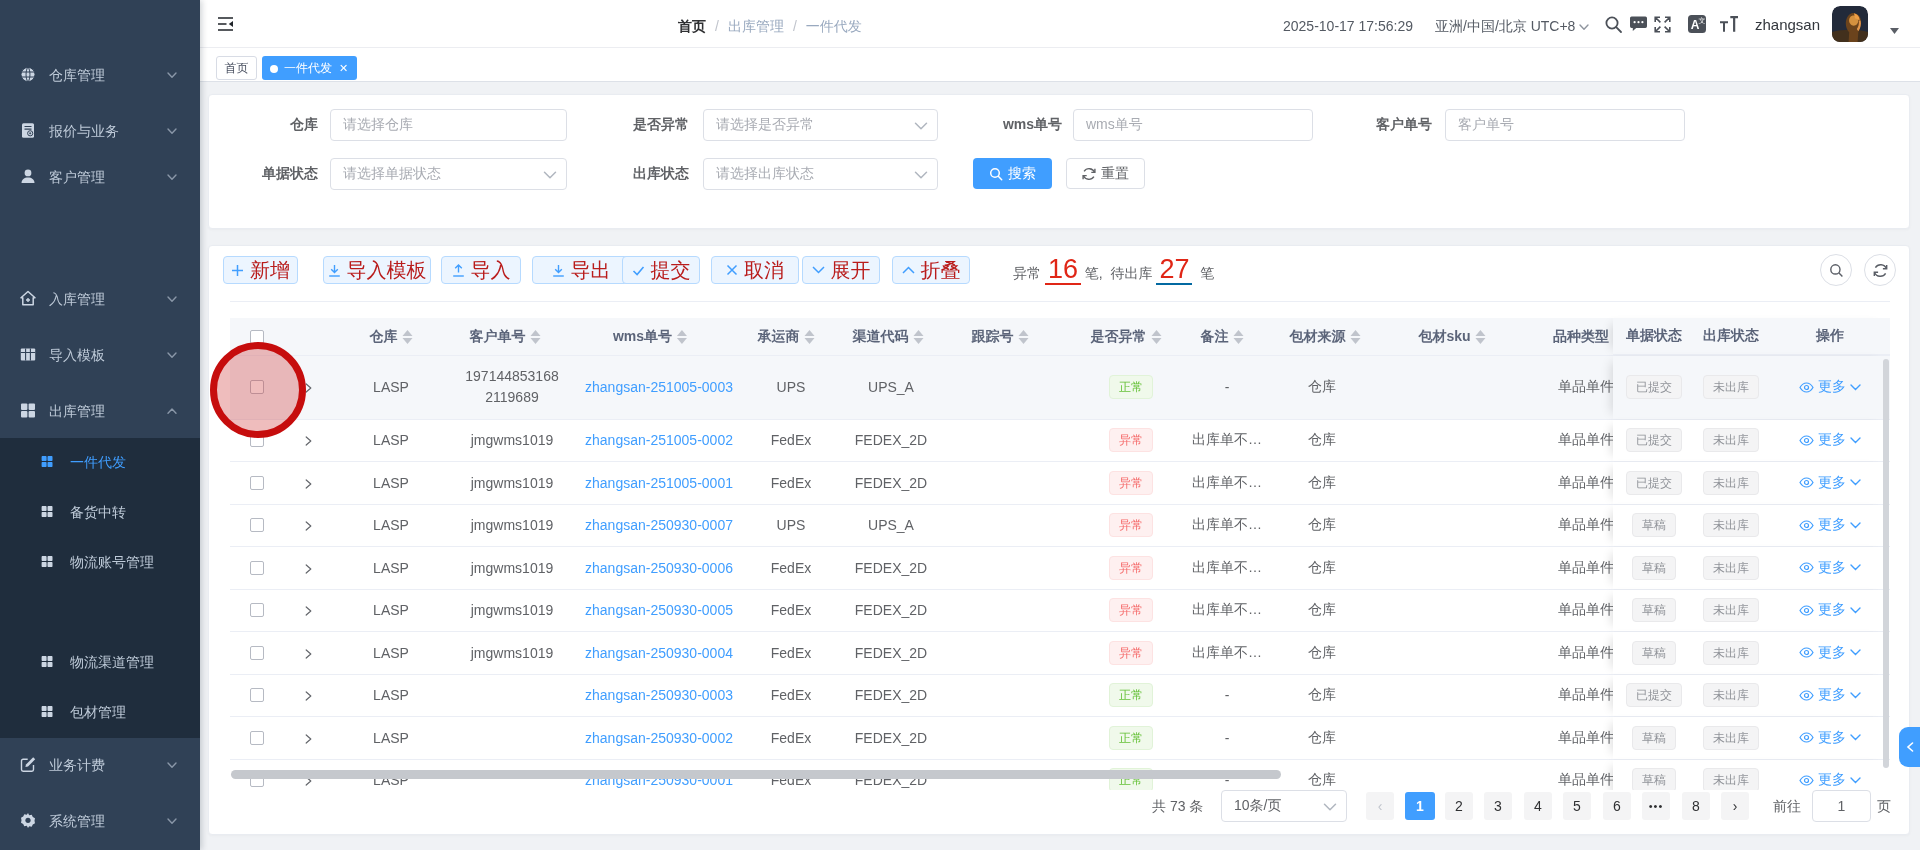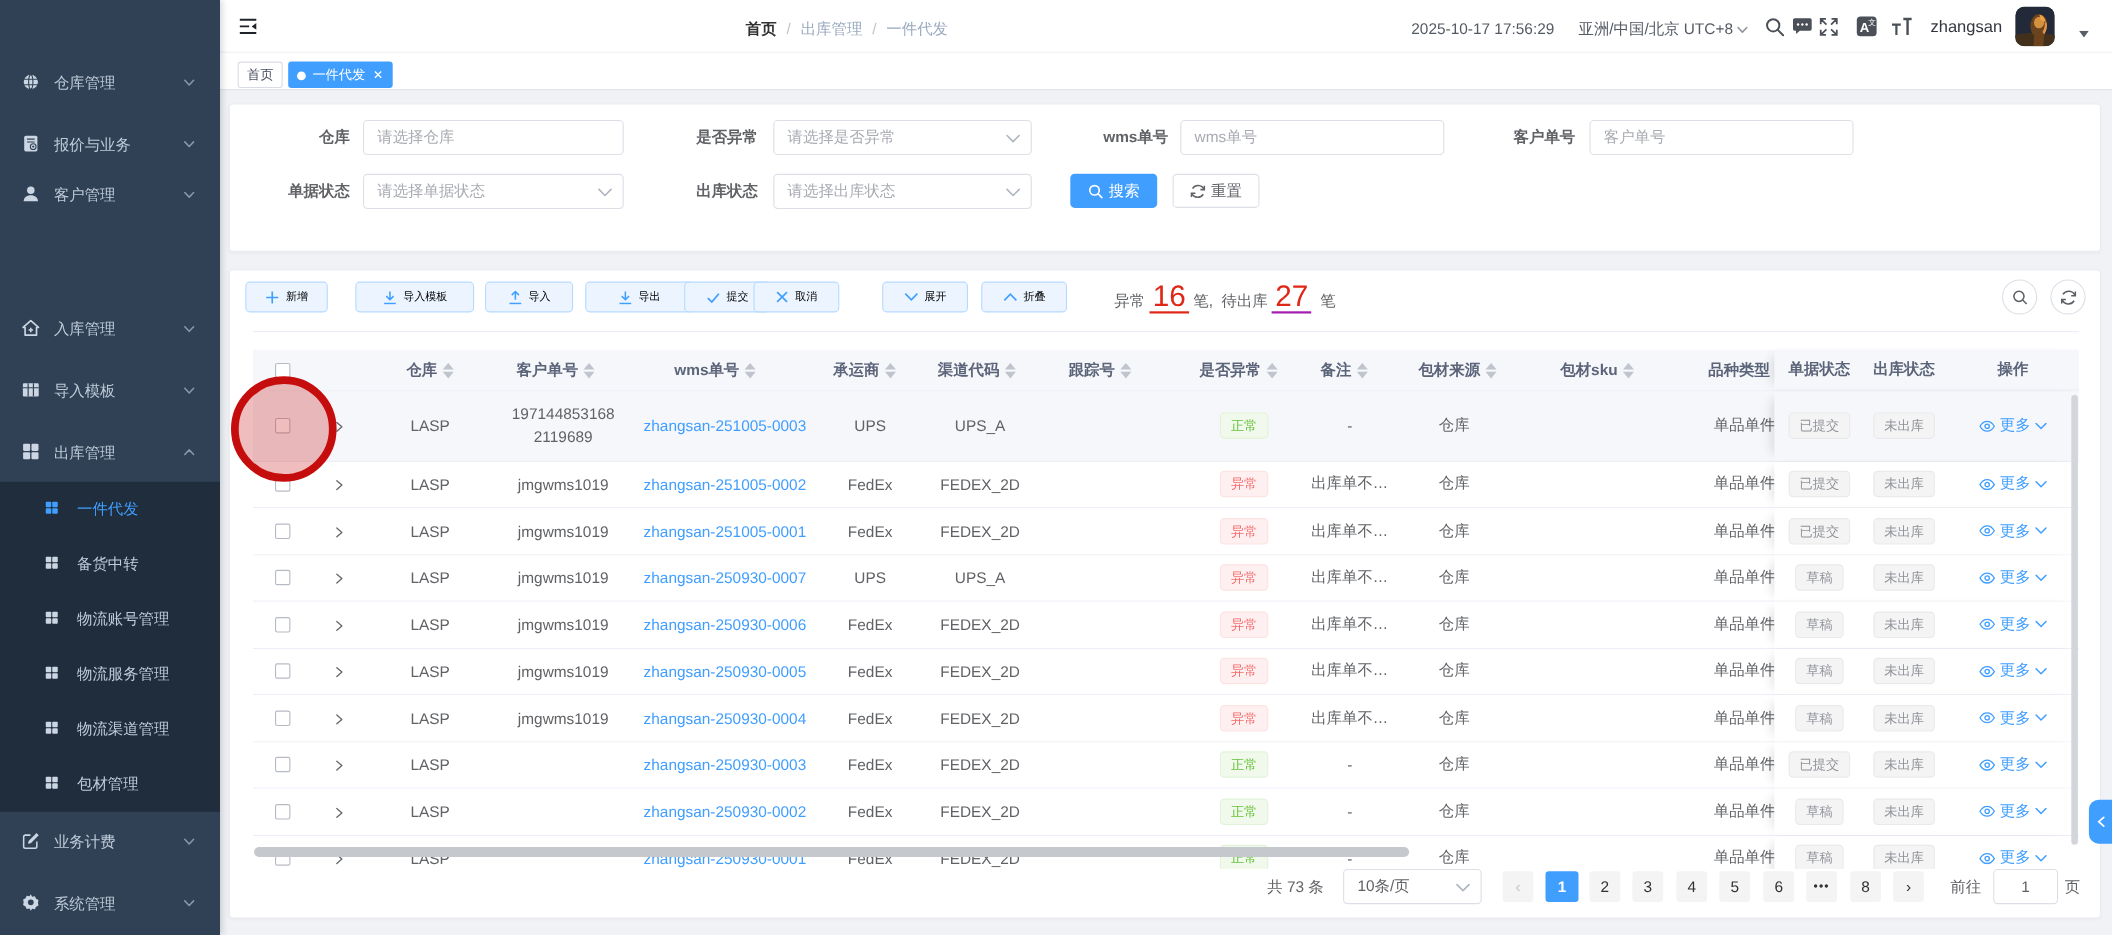--- a/index.html
+++ b/index.html
@@ -24,21 +24,21 @@
 #tabs{position:absolute;left:200px;top:48px;width:1720px;height:34px;background:#fff;border-bottom:1px solid #dde1e8;z-index:20}
 .crumb{position:absolute;top:18px;font-size:14px}
 .hic{position:absolute;top:0;height:48px;display:flex;align-items:center}
 
 .card{position:absolute;background:#fff;border:1px solid #e9ecf1;border-radius:4px;box-shadow:0 1px 3px rgba(0,0,0,.03)}
 .flab{position:absolute;font-weight:bold;color:#606266;font-size:14px;transform:translateY(-50%);white-space:nowrap}
 .fin{position:absolute;height:32px;border:1px solid #dcdfe6;border-radius:4px;background:#fff}
 .fin .ph{position:absolute;left:12px;top:50%;transform:translateY(-50%);color:#a8abb2;font-size:14px;white-space:nowrap}
 .fin .cv{position:absolute;right:9px;top:50%;transform:translateY(-50%)}
 
-.pbtn{position:absolute;height:28px;border:1px solid #b6daff;border-radius:4px;background:#ecf5ff;color:#000000;font-size:10px;display:flex;align-items:center;justify-content:center;gap:6px;white-space:nowrap}
+.pbtn{position:absolute;height:28px;border:1px solid #b6daff;border-radius:4px;background:#ecf5ff;color:#b91c1c;font-size:20px;display:flex;align-items:center;justify-content:center;gap:6px;white-space:nowrap}
 .tag{display:inline-block;height:24px;line-height:22px;padding:0 9px;border-radius:4px;font-size:12px;white-space:nowrap}
 .tag.g{background:#f0f9eb;border:1px solid #e1f3d8;color:#67c23a}
 .tag.r{background:#fef0f0;border:1px solid #fde2e2;color:#f56c6c}
 .tag.i{background:#f4f4f5;border:1px solid #e9e9eb;color:#909399}
 
 #tbl{position:absolute;left:230px;top:301px;width:1660px;height:489px;overflow:hidden;border-top:1px solid #ebeef5}
 #thead{position:absolute;left:0;top:16px;width:1660px;height:38px;background:#f5f7fa;border-bottom:1px solid #ebeef5}
 .hc{position:absolute;top:50%;transform:translate(-50%,-50%);font-weight:bold;color:#5b6479;font-size:14px;white-space:nowrap;display:flex;align-items:center}
 .row{position:absolute;left:0;width:1660px;background:#fff;border-bottom:1px solid #ebeef5}
 .row.hv{background:#f5f7fa}
@@ -145,29 +145,20 @@
       </div>
 <div class="smi" style="top:538px">
         <span class="ic"><svg width="14" height="14" viewBox="0 0 14 14" style="">
             <rect x="1.6" y="1.6" width="5.0" height="5.0" rx="0.8" fill="#ccd6e3"></rect>
             <rect x="7.5" y="1.6" width="5.0" height="5.0" rx="0.8" fill="#ccd6e3"></rect>
             <rect x="1.6" y="7.5" width="5.0" height="5.0" rx="0.8" fill="#ccd6e3"></rect>
             <rect x="7.5" y="7.5" width="5.0" height="5.0" rx="0.8" fill="#ccd6e3"></rect>
           </svg></span>
         <span class="tx">物流账号管理</span>
       </div>
-<div class="smi" style="top:588px">
-        <span class="ic"><svg width="14" height="14" viewBox="0 0 14 14" style="">
-            <rect x="1.6" y="1.6" width="5.0" height="5.0" rx="0.8" fill="#ccd6e3"></rect>
-            <rect x="7.5" y="1.6" width="5.0" height="5.0" rx="0.8" fill="#ccd6e3"></rect>
-            <rect x="1.6" y="7.5" width="5.0" height="5.0" rx="0.8" fill="#ccd6e3"></rect>
-            <rect x="7.5" y="7.5" width="5.0" height="5.0" rx="0.8" fill="#ccd6e3"></rect>
-          </svg></span>
-        <span class="tx">物流服务管理</span>
-      </div>
 <div class="smi" style="top:688px">
         <span class="ic"><svg width="14" height="14" viewBox="0 0 14 14" style="">
             <rect x="1.6" y="1.6" width="5.0" height="5.0" rx="0.8" fill="#ccd6e3"></rect>
             <rect x="7.5" y="1.6" width="5.0" height="5.0" rx="0.8" fill="#ccd6e3"></rect>
             <rect x="1.6" y="7.5" width="5.0" height="5.0" rx="0.8" fill="#ccd6e3"></rect>
             <rect x="7.5" y="7.5" width="5.0" height="5.0" rx="0.8" fill="#ccd6e3"></rect>
           </svg></span>
         <span class="tx">包材管理</span>
       </div>
 <div class="smi" style="top:638px">
@@ -314,34 +305,34 @@
         <path d="M6.5 8.5V1.3M3.2 4.3 6.5 1l3.3 3.3" stroke="#409eff" stroke-width="1.4" fill="none"></path>
         <path d="M1.2 12h10.6" stroke="#409eff" stroke-width="1.4"></path>
       </svg>导入</div>
 <div class="pbtn" style="left:532px;top:256px;width:98px"><svg width="13" height="13" viewBox="0 0 13 13" style="">
         <path d="M6.5 1v7.2M3.2 5.2 6.5 8.5l3.3-3.3" stroke="#409eff" stroke-width="1.4" fill="none"></path>
         <path d="M1.2 12h10.6" stroke="#409eff" stroke-width="1.4"></path>
       </svg>导出</div>
 <div class="pbtn" style="left:622px;top:256px;width:78px"><svg width="13" height="13" viewBox="0 0 13 13" style="">
         <path d="m1.5 7 3.6 3.6L11.5 3" stroke="#409eff" stroke-width="1.6" fill="none"></path>
       </svg>提交</div>
-<div class="pbtn" style="left:685px;top:256px;width:78px"><svg width="12" height="12" viewBox="0 0 12 12" style="">
+<div class="pbtn" style="left:711px;top:256px;width:88px"><svg width="12" height="12" viewBox="0 0 12 12" style="">
         <path d="M1.5 1.5l9 9M10.5 1.5l-9 9" stroke="#409eff" stroke-width="1.5"></path>
       </svg>取消</div>
 <div class="pbtn" style="left:802px;top:256px;width:78px"><svg width="13" height="8" viewBox="0 0 13 8" style="">
         <path d="M1 1l5.5 5.5L12 1" stroke="#409eff" stroke-width="1.5" fill="none"></path>
       </svg>展开</div>
 <div class="pbtn" style="left:892px;top:256px;width:78px"><svg width="13" height="8" viewBox="0 0 13 8" style="">
         <path d="M1 7l5.5-5.5L12 7" stroke="#409eff" stroke-width="1.5" fill="none"></path>
       </svg>折叠</div>
 <div class="abs" style="left:1013px;top:256px;display:flex;align-items:baseline;white-space:nowrap">
       <span style="font-size:14px;color:#606266">异常&nbsp;</span>
       <span style="font-size:27px;color:#e02616;border-bottom:2px solid #e02616;padding:0 3px;line-height:1">16</span>
       <span style="font-size:14px;color:#606266">&nbsp;笔,&nbsp;&nbsp;待出库&nbsp;</span>
-      <span style="font-size:27px;color:#e02616;border-bottom:2px solid #a21caf;padding:0 3px;line-height:1">27</span>
+      <span style="font-size:27px;color:#e02616;border-bottom:2px solid #0369a1;padding:0 3px;line-height:1">27</span>
       <span style="font-size:14px;color:#606266">&nbsp;&nbsp;笔</span>
     </div>
 <div class="abs" style="left:1820px;top:254px;width:32px;height:32px;border:1px solid #dcdfe6;border-radius:50%;display:flex;align-items:center;justify-content:center">
       <svg width="15" height="15" viewBox="0 0 15 15" style="">
         <circle cx="6.4" cy="6.4" r="4.6" stroke="#5a5e66" stroke-width="1.4" fill="none"></circle>
         <path d="m10 10 3.4 3.4" stroke="#5a5e66" stroke-width="1.4"></path>
       </svg>
     </div>
 <div class="abs" style="left:1864px;top:254px;width:32px;height:32px;border:1px solid #dcdfe6;border-radius:50%;display:flex;align-items:center;justify-content:center">
       <svg width="15" height="15" viewBox="0 0 15 15" style="">

